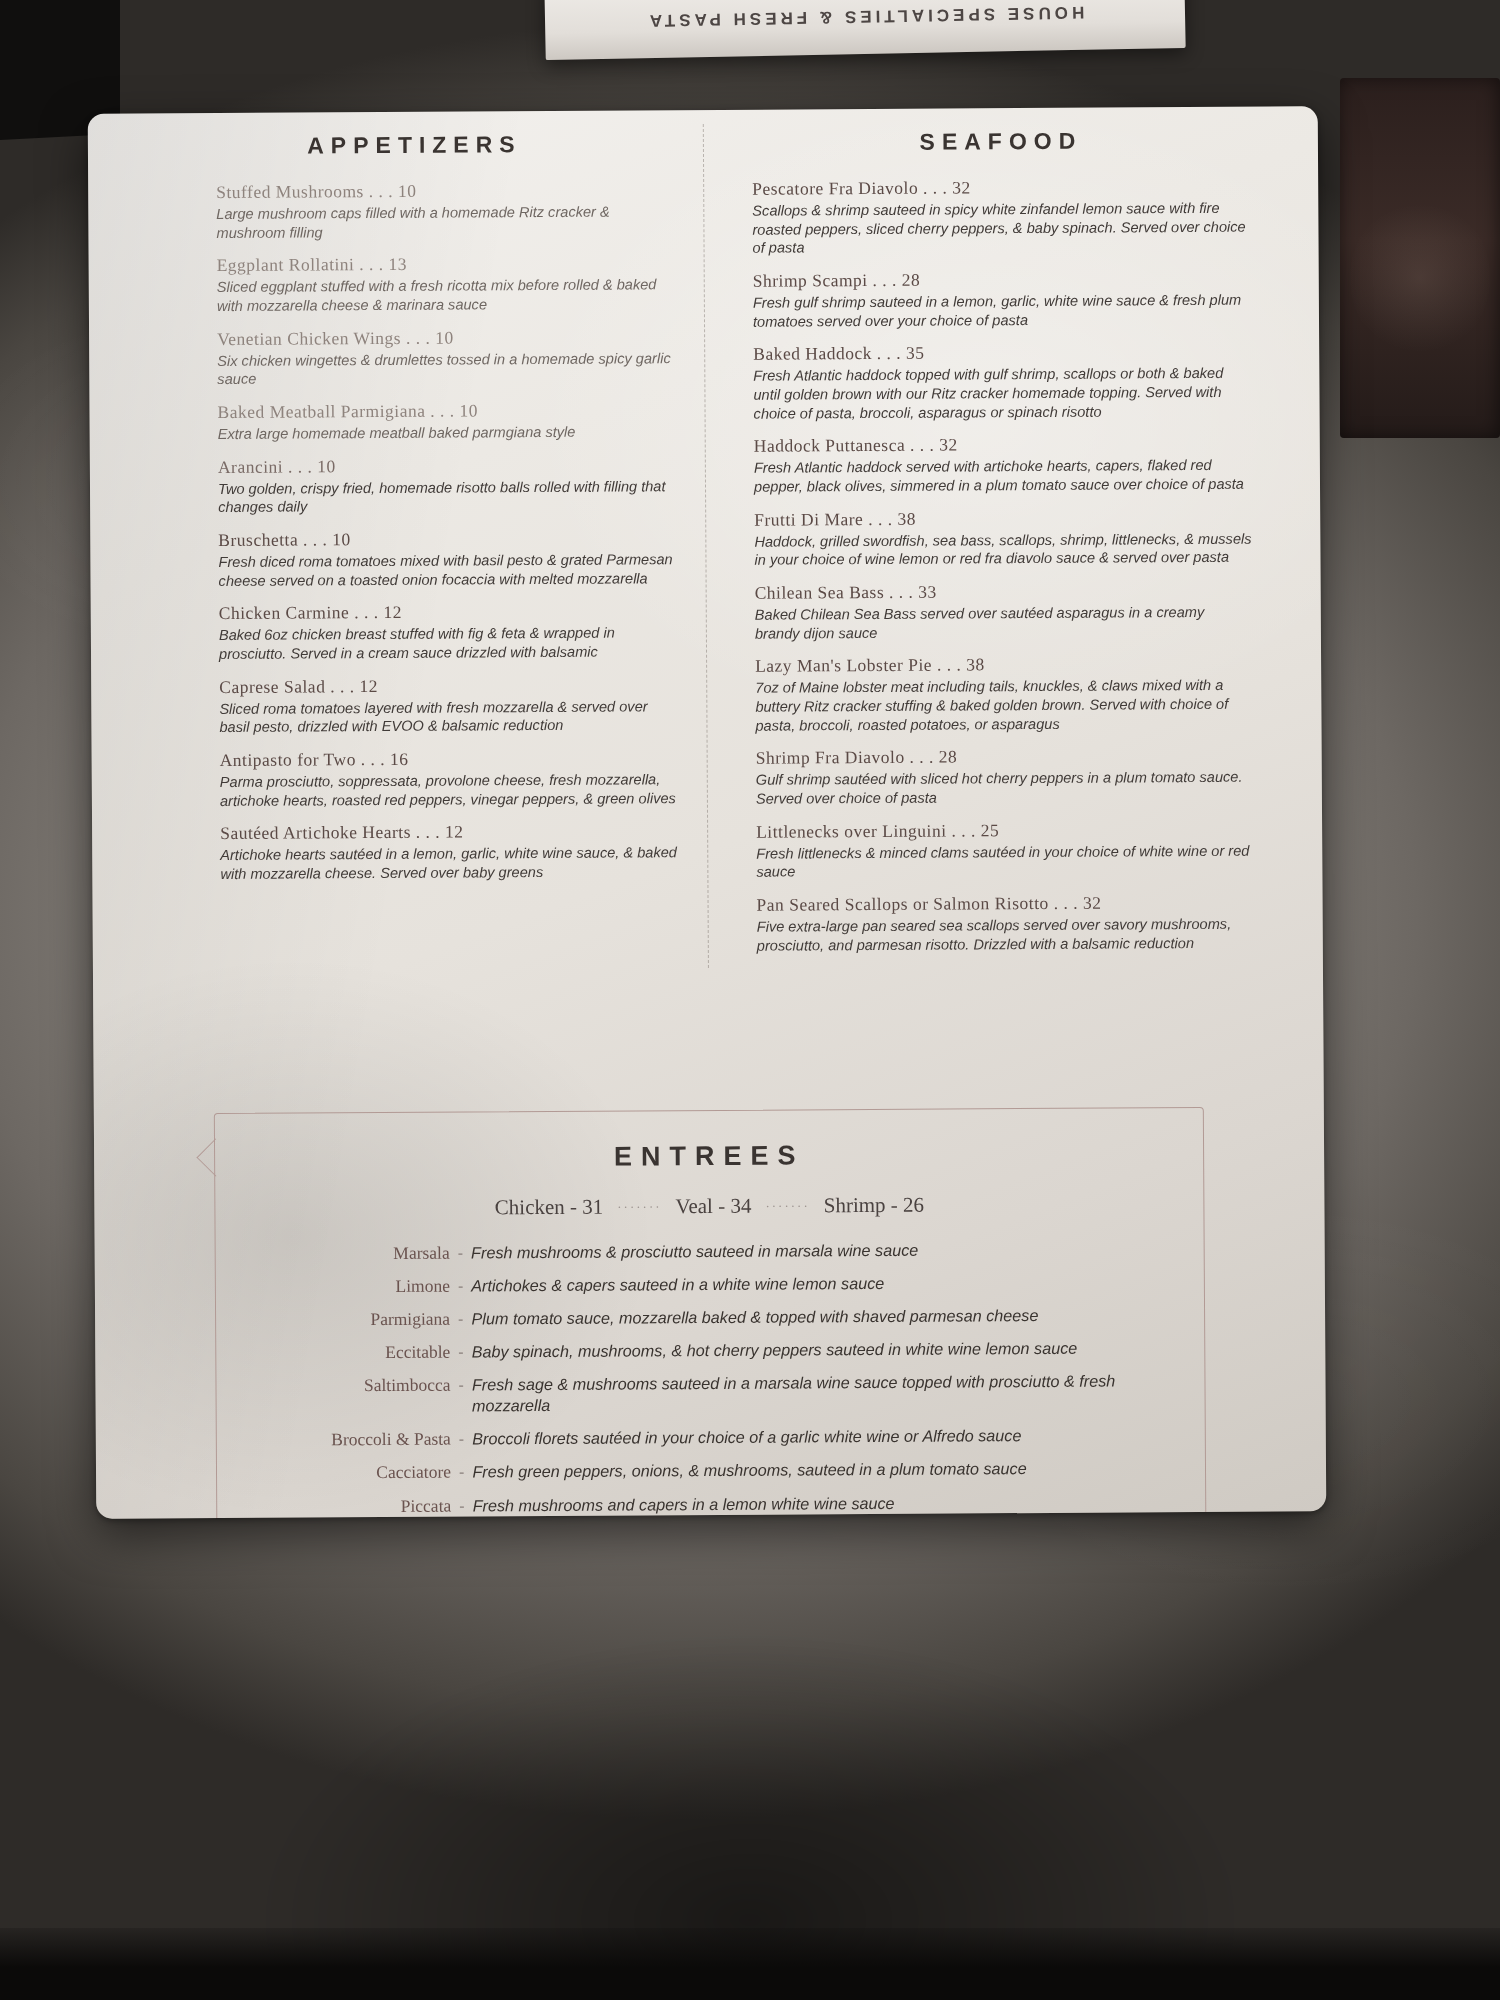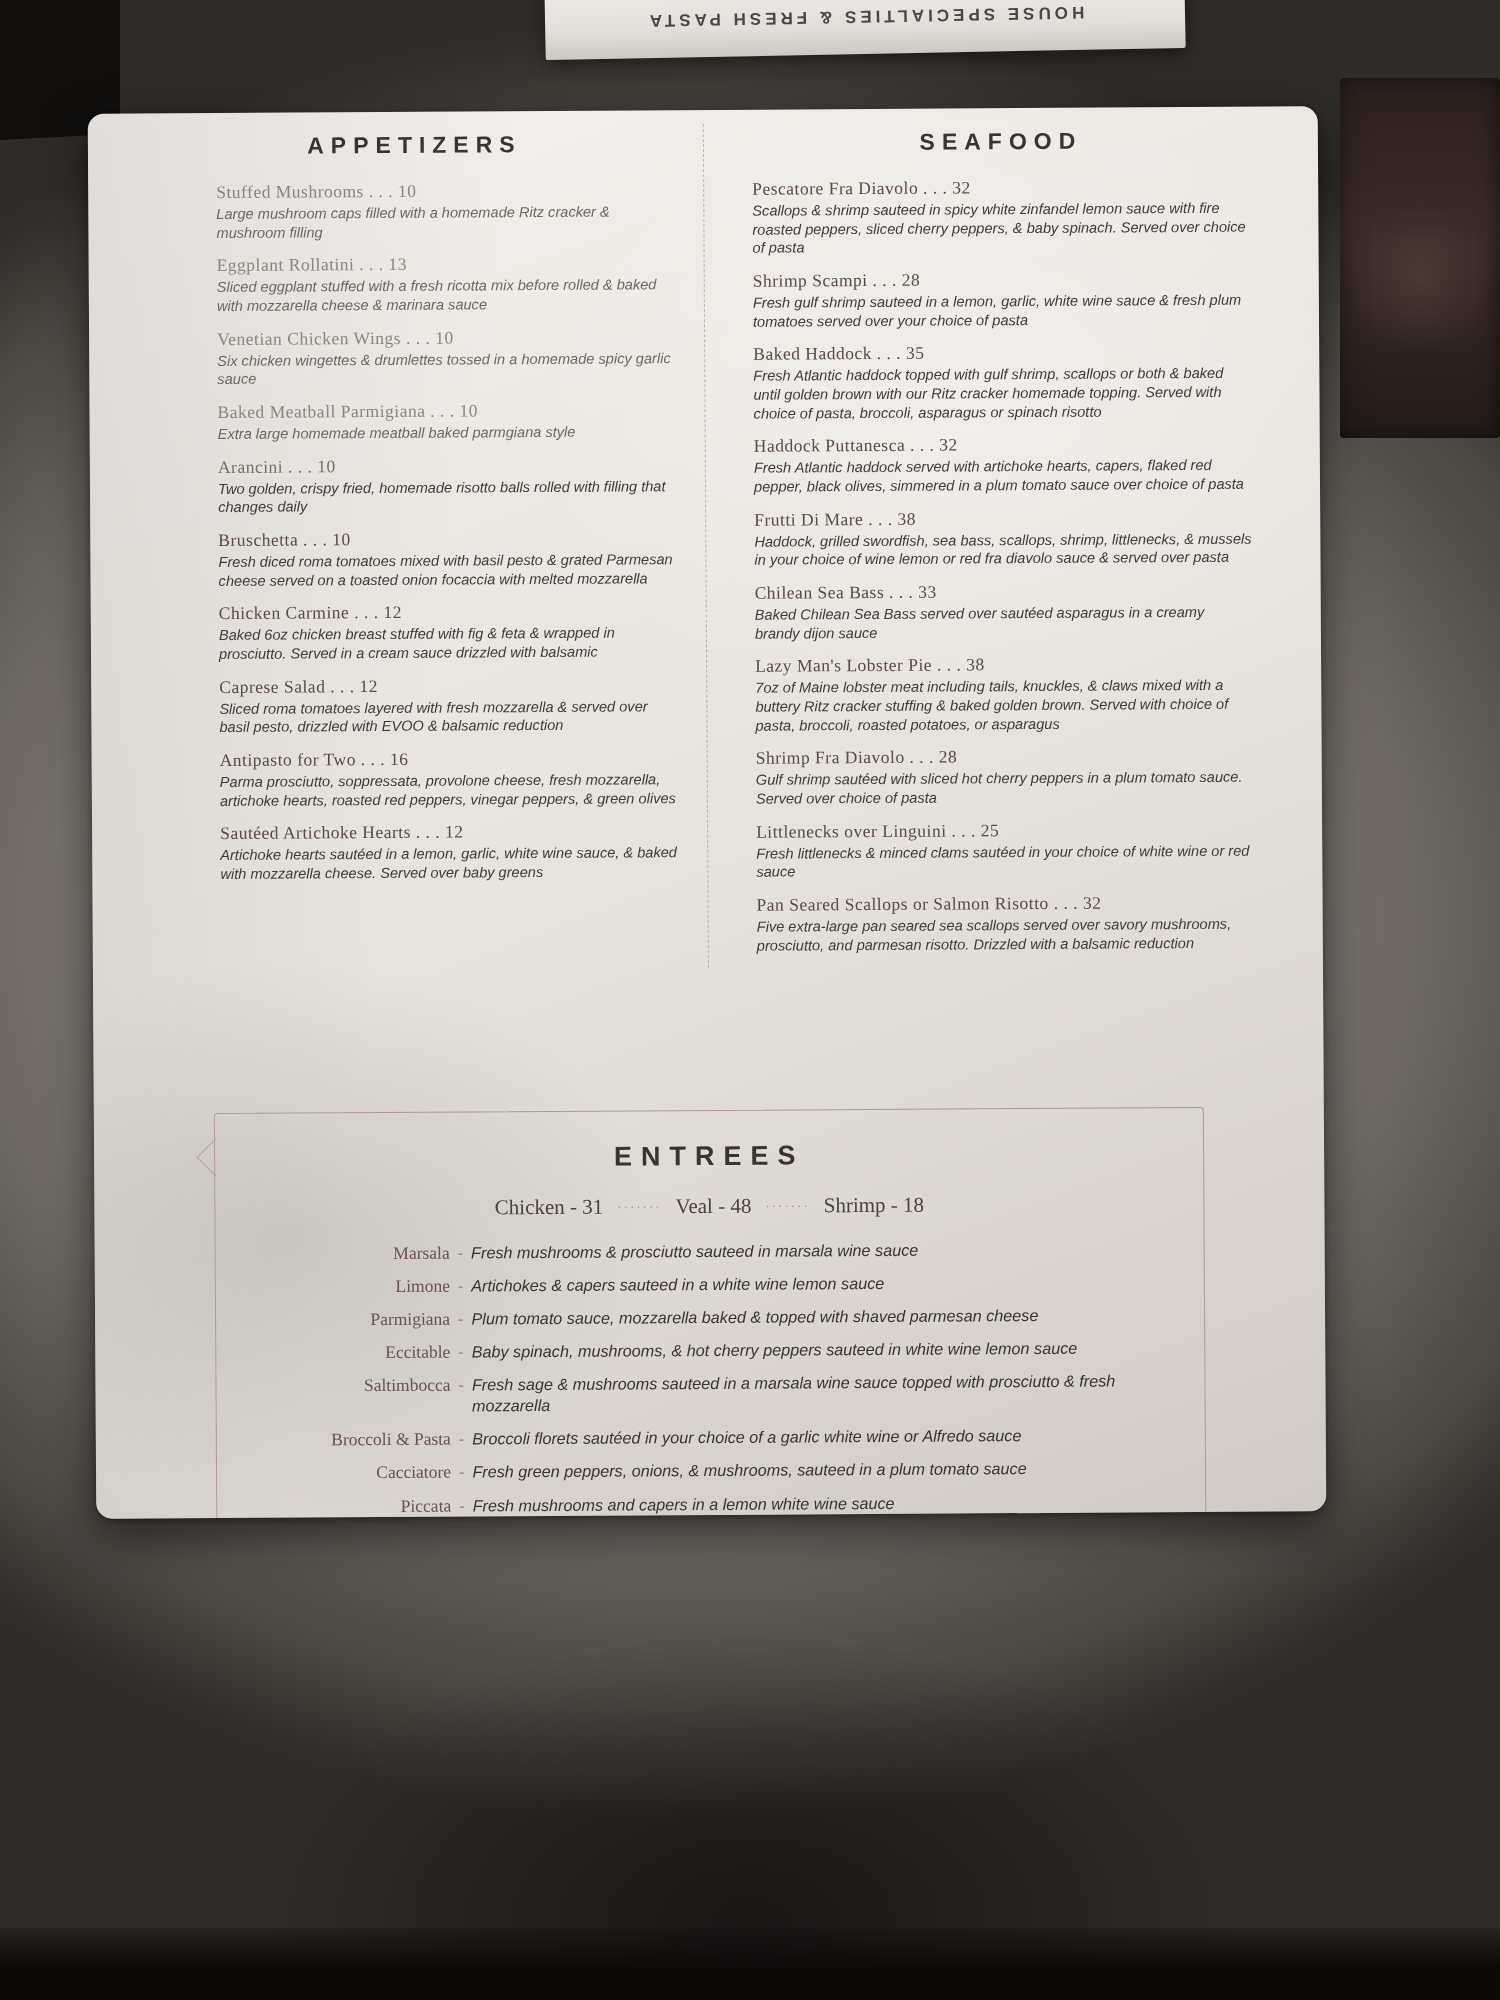--- a/index.html
+++ b/index.html
@@ -328,23 +328,23 @@
       </div>
     </div>
   </div>
 
   <div class="entrees">
     <div class="entrees-title">ENTREES</div>
 
     <div class="price-row">
       <span>Chicken - 31</span>
       <span class="price-dots">·······</span>
-      <span>Veal - 48</span>
+      <span>Veal - 34</span>
       <span class="price-dots">·······</span>
-      <span>Shrimp - 18</span>
+      <span>Shrimp - 26</span>
     </div>
 
     <div class="ent-list">
       <div class="ent-row">
         <div class="ent-name">Marsala</div>
         <div class="ent-dash">-</div>
         <div class="ent-desc">Fresh mushrooms &amp; prosciutto sauteed in marsala wine sauce</div>
       </div>
       <div class="ent-row">
         <div class="ent-name">Limone</div>

